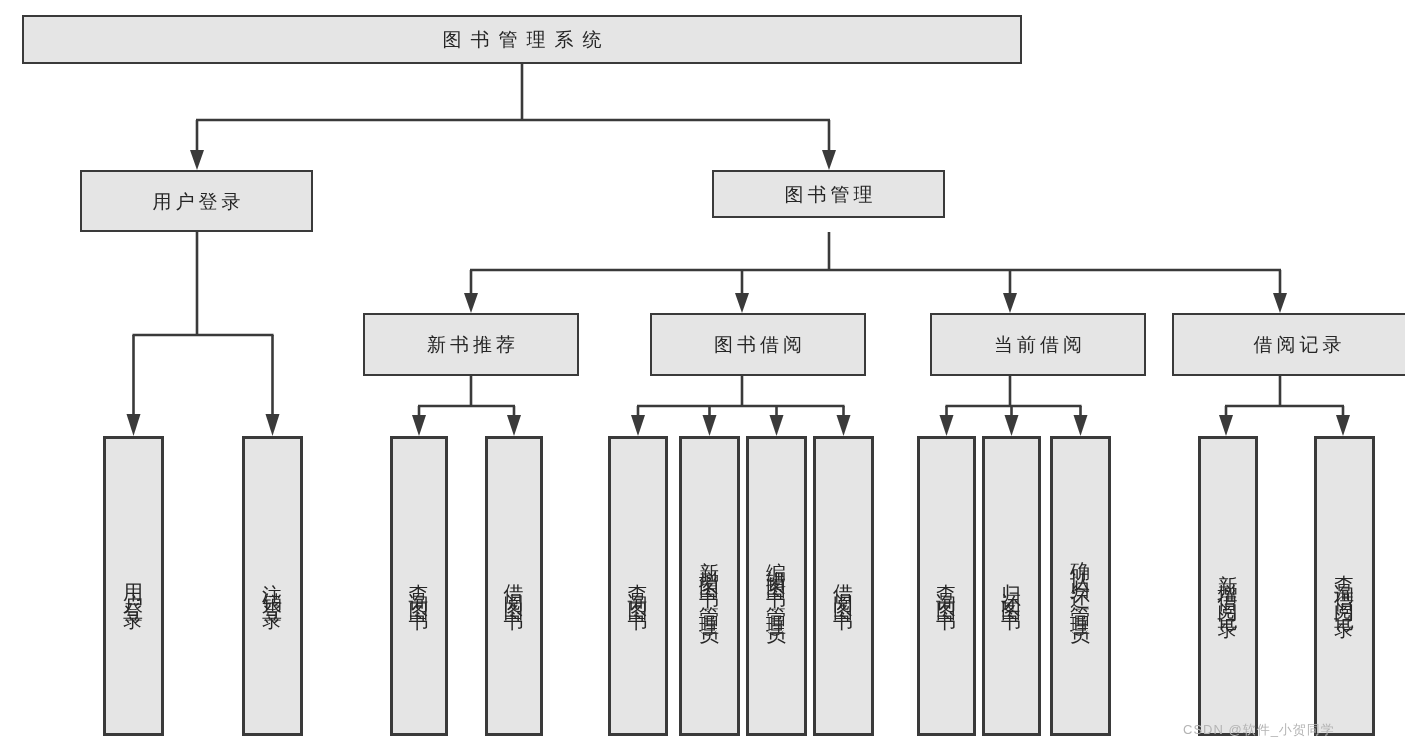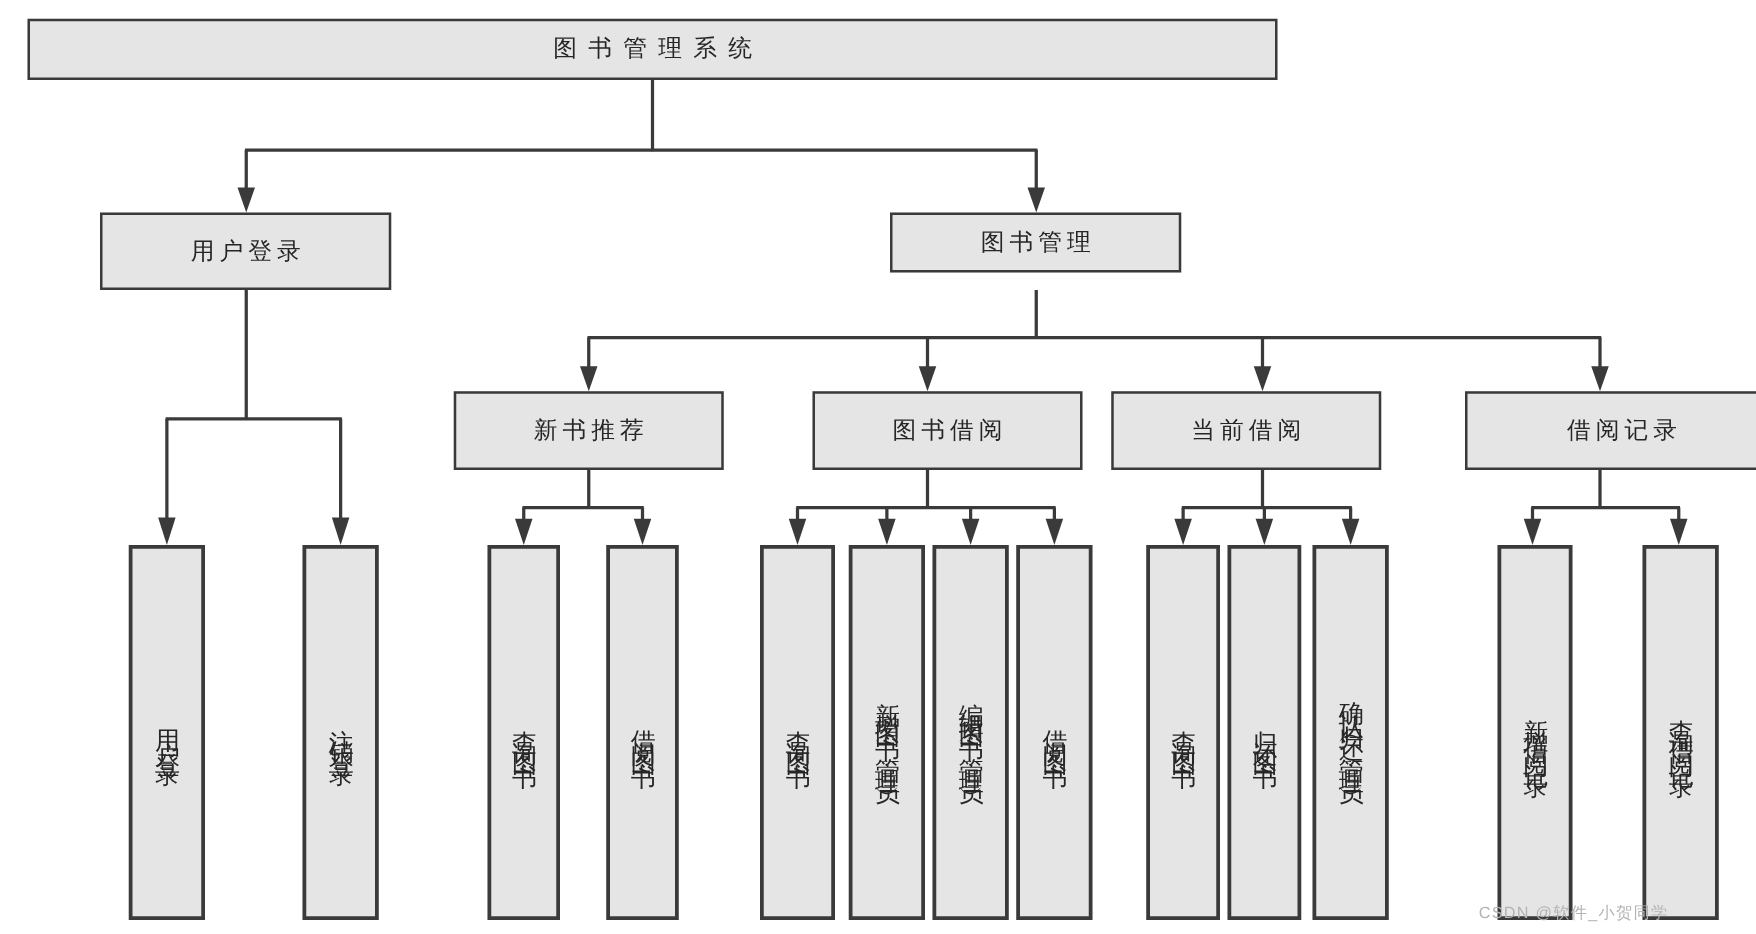--- a/index.html
+++ b/index.html
@@ -132,21 +132,21 @@
   <div class="node h" style="left:712px;top:170px;width:233px;height:48px;">
     <span>图书管理</span>
   </div>
 
   <div class="node h" style="left:363px;top:313px;width:216px;height:63px;text-align:right;">
     <span>新书推荐</span>
   </div>
   <div class="node h" style="left:634px;top:313px;width:216px;height:63px;margin-left:16px;">
     <span>图书借阅</span>
   </div>
-  <div class="node h" style="left:889px;top:313px;width:216px;height:63px;">
+  <div class="node h" style="left:930px;top:313px;width:216px;height:63px;">
     <span>当前借阅</span>
   </div>
   <div class="node h" style="left:1172px;top:313px;width:251px;height:63px;">
     <span>借阅记录</span>
   </div>
 
   <div class="node leaf" style="left:103px;top:436px;width:61px;height:300px;">
     <span>用户登录</span>
   </div>
   <div class="node leaf" style="left:242px;top:436px;width:61px;height:300px;">

